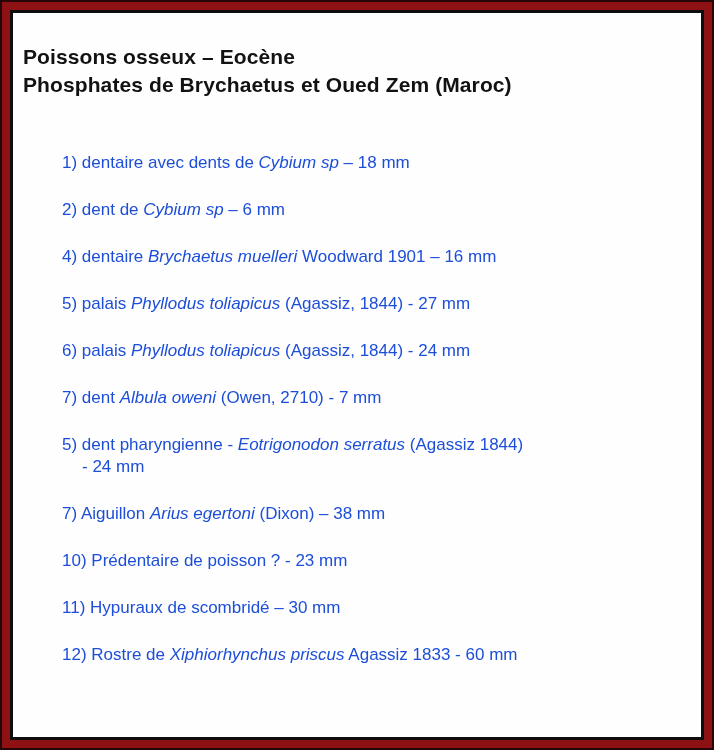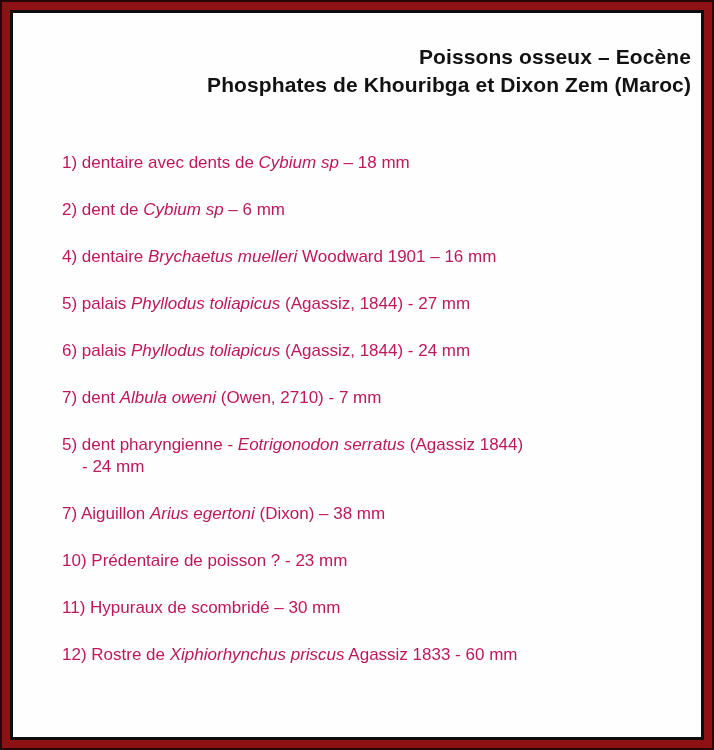--- a/index.html
+++ b/index.html
@@ -19,52 +19,52 @@
   .inner {
     box-sizing: border-box;
     width: 100%;
     height: 100%;
     border: 3px solid #0e0e0e;
     background: #fefefe;
     overflow: hidden;
   }
   .title {
     margin: 30px 10px 0 10px;
-    text-align: right;
+    text-align: left;
     font-size: 21px;
     font-weight: 700;
     line-height: 28px;
     color: #121212;
     letter-spacing: 0.1px;
   }
   .list {
     margin: 53px 20px 0 49px;
     font-size: 17px;
     line-height: 22px;
-    color: #be185d;
+    color: #1d4ed8;
   }
   .list-item {
     margin-bottom: 25px;
     white-space: nowrap;
   }
   .list-item .line2 {
     margin-left: 20px;
   }
   .italic {
     font-style: italic;
   }
 </style>
 </head>
 <body>
 
 <div class="frame" style="border-color: rgb(38, 6, 7); background: rgb(142, 18, 20);">
   <div class="inner" style="border-color: rgb(14, 14, 14); background: rgb(254, 254, 254);">
     <h1 class="title">
       <span>Poissons osseux – Eocène</span><br>
-      <span>Phosphates de Khouribga et Dixon Zem (Maroc)</span>
+      <span>Phosphates de Brychaetus et Oued Zem (Maroc)</span>
     </h1>
     <div class="list">
         <div class="list-item">
           <div><span>1) dentaire avec dents de </span><span class="italic">Cybium sp</span><span> – 18 mm</span></div>
         </div>
         <div class="list-item">
           <div><span>2) dent de </span><span class="italic">Cybium sp</span><span> – 6 mm</span></div>
         </div>
         <div class="list-item">
           <div><span>4) dentaire </span><span class="italic">Brychaetus muelleri</span><span> Woodward 1901 – 16 mm</span></div>

